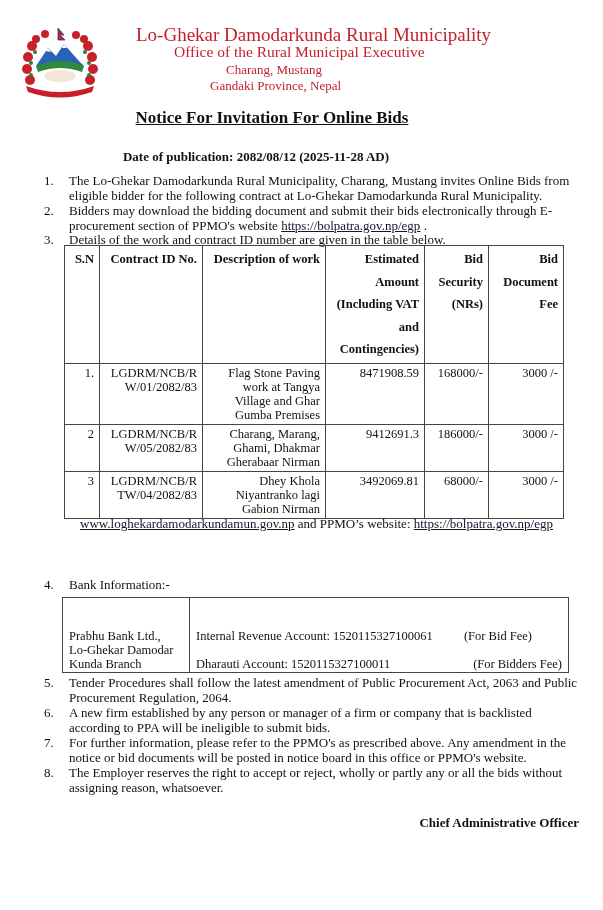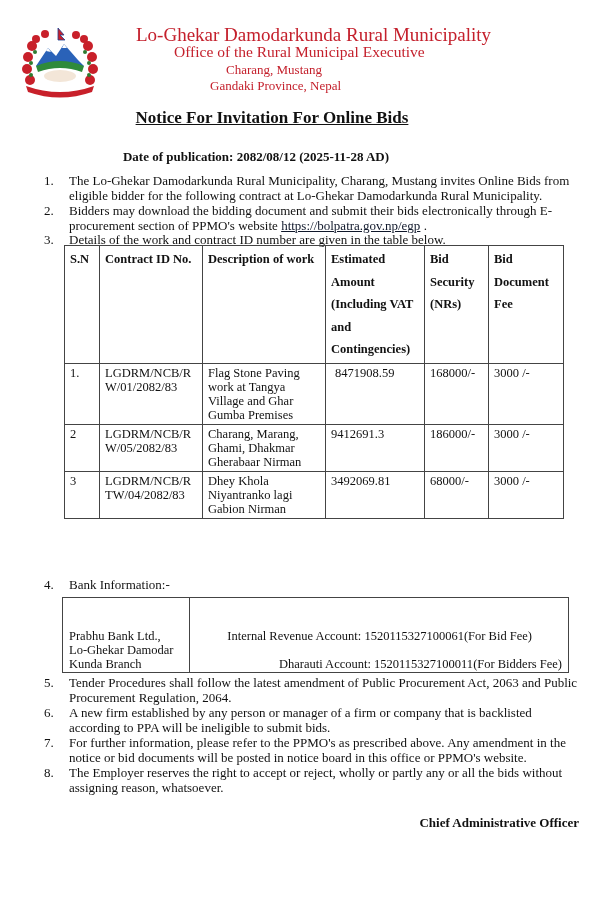--- a/index.html
+++ b/index.html
@@ -14,27 +14,27 @@
   .h4 { left:210px; top:78px; font-size:13px; }
   .emblem { left:18px; top:26px; width:84px; height:74px; }
   .title { left:0; width:544px; top:108px; text-align:center; font-weight:bold; font-size:17px; }
   .title span { text-decoration:underline; }
   .pubdate { left:0; width:512px; top:149px; text-align:center; font-weight:bold; font-size:13px; }
   .item { position:absolute; left:44px; width:540px; font-size:13px; line-height:14.5px; }
   .item .num { position:absolute; left:0; width:20px; }
   .item .txt { margin-left:25px; display:block; }
   a.link { color:#0f172a; text-decoration:underline; }
   table.works { position:absolute; left:64px; top:245px; border-collapse:collapse; font-size:12.5px; }
-  table.works th, table.works td { border:1px solid #444; vertical-align:top; text-align:left; padding:2px 5px; }
+  table.works th, table.works td { border:1px solid #444; vertical-align:top; text-align:right; padding:2px 5px; }
   table.works th { font-weight:bold; line-height:22.5px; padding-top:2px; padding-bottom:2px; }
   table.works td { line-height:14px; }
   .more { position:absolute; left:80px; top:517px; font-size:13px; line-height:14.5px; }
   table.bank { position:absolute; left:62px; top:597px; width:507px; height:76px; border-collapse:collapse; font-size:12.5px; }
   table.bank td { border:1px solid #444; vertical-align:bottom; padding:0 6px 1px 6px; line-height:14px; }
-  .bankrow { display:flex; justify-content:flex-end; }
+  .bankrow { display:flex; justify-content:space-between; }
   .sign { right:24px; top:815px; font-weight:bold; font-size:13px; }
 </style>
 </head>
 <body>
 
 <div class="abs emblem">
   <svg width="84" height="74" viewBox="0 0 84 74">
 
     <g fill="#c8202a">
       <circle cx="14" cy="20" r="5"></circle>
@@ -134,20 +134,21 @@
       <td style="word-break:break-all;">LGDRM/NCB/RTW/04/2082/83</td>
       <td>Dhey Khola Niyantranko lagi Gabion Nirman</td>
       <td>3492069.81</td>
       <td>68000/-</td>
       <td>3000 /-</td>
     </tr>
   </tbody>
 </table>
 
 <div class="more">
+  <div><a class="link">www.loghekardamodarkundamun.gov.np</a><span> and PPMO’s website: </span><a class="link">https://bolpatra.gov.np/egp</a></div>
 </div>
 
 <div class="item" style="top:578px;">
   <span class="num">4.</span>
   <span class="txt">Bank Information:-</span>
 </div>
 
 <table class="bank">
   <tbody>
       <tr>

